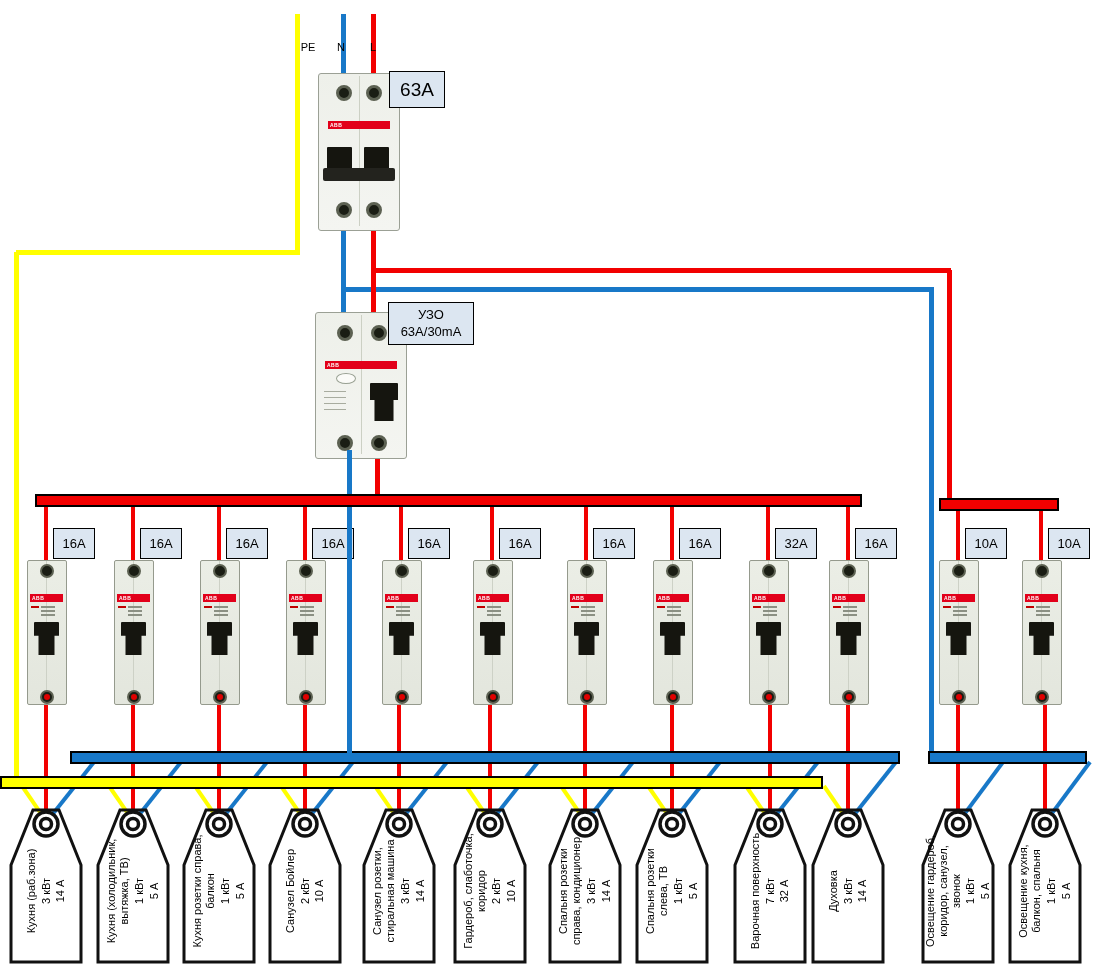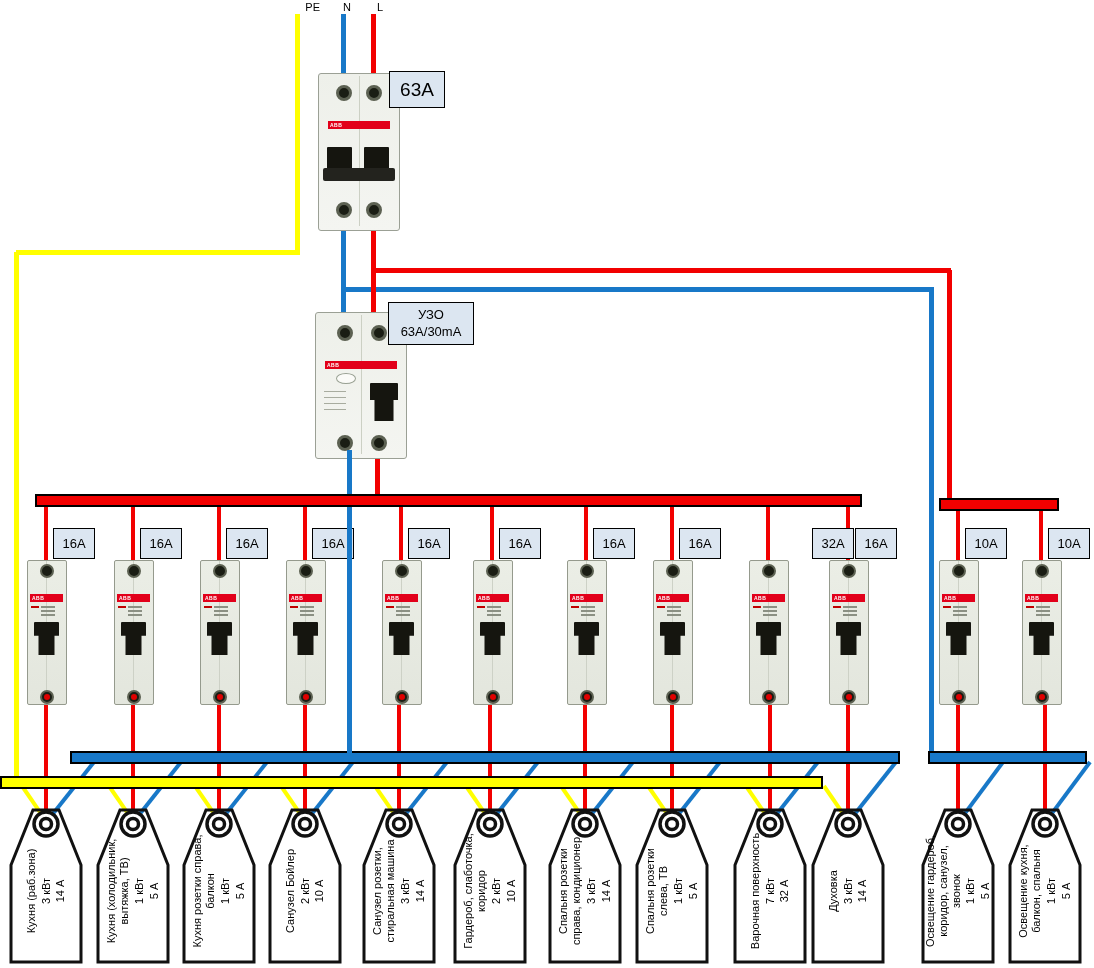--- a/index.html
+++ b/index.html
@@ -1,18 +1,18 @@
 <!DOCTYPE html>
 <html><head>
 <meta charset="utf-8">
 <style>
   html,body{margin:0;padding:0;background:#fff;}
   #stage{position:relative;width:1094px;height:968px;background:#fff;overflow:hidden;
          font-family:"Liberation Sans",sans-serif;}
-  .inlabel{position:absolute;font-size:11px;color:#000;text-align:right;z-index:2;}
+  .inlabel{position:absolute;font-size:11px;color:#000;text-align:center;z-index:2;margin-top:40px;}
   .wire{position:absolute;z-index:1;}
   .wire.over{z-index:7;}
   .bus{position:absolute;border:2px solid #000;box-sizing:border-box;z-index:3;}
   .tag{position:absolute;width:74px;height:158px;z-index:4;}
   .tagtxt{position:absolute;left:-22px;top:49px;width:118px;height:70px;
           transform:rotate(-90deg);font-size:11px;line-height:1.18;text-align:center;color:#000;
           display:flex;flex-direction:column;justify-content:center;}
   .tagtxt .pw,.tagtxt .cu{margin-top:2px;}
   .lblbox{position:absolute;background:#dce6f1;border:1px solid #000;box-sizing:border-box;
           display:flex;align-items:center;justify-content:center;font-size:13px;color:#000;z-index:6;}
@@ -368,21 +368,21 @@
       <div class="term" style="left:12px;top:3px;"></div>
       <div class="band" style="left:2px;top:33px;width:33px;"><span>ABB</span></div>
       <div class="mka"></div>
       <div class="mk" style="top:45px;"></div>
       <div class="mk" style="top:49px;"></div>
       <div class="mk" style="top:53px;"></div>
       <div class="tg" style="left:6px;top:61px;width:25px;height:33px;clip-path:polygon(0 0,100% 0,100% 42%,82% 42%,82% 100%,18% 100%,18% 42%,0 42%);"></div>
       <div class="term" style="left:12px;top:129px;"></div>
       <div class="dotred"></div>
     </div>
-    <div class="lblbox" style="left: 812px; top: 528px; width: 42px; height: 31px;">32A</div>
+    <div class="lblbox" style="left: 775px; top: 528px; width: 42px; height: 31px;">32A</div>
     <div class="cb" style="left: 829px; top: 560px;">
       <div class="seam"></div>
       <div class="term" style="left:12px;top:3px;"></div>
       <div class="band" style="left:2px;top:33px;width:33px;"><span>ABB</span></div>
       <div class="mka"></div>
       <div class="mk" style="top:45px;"></div>
       <div class="mk" style="top:49px;"></div>
       <div class="mk" style="top:53px;"></div>
       <div class="tg" style="left:6px;top:61px;width:25px;height:33px;clip-path:polygon(0 0,100% 0,100% 42%,82% 42%,82% 100%,18% 100%,18% 42%,0 42%);"></div>
       <div class="term" style="left:12px;top:129px;"></div>

